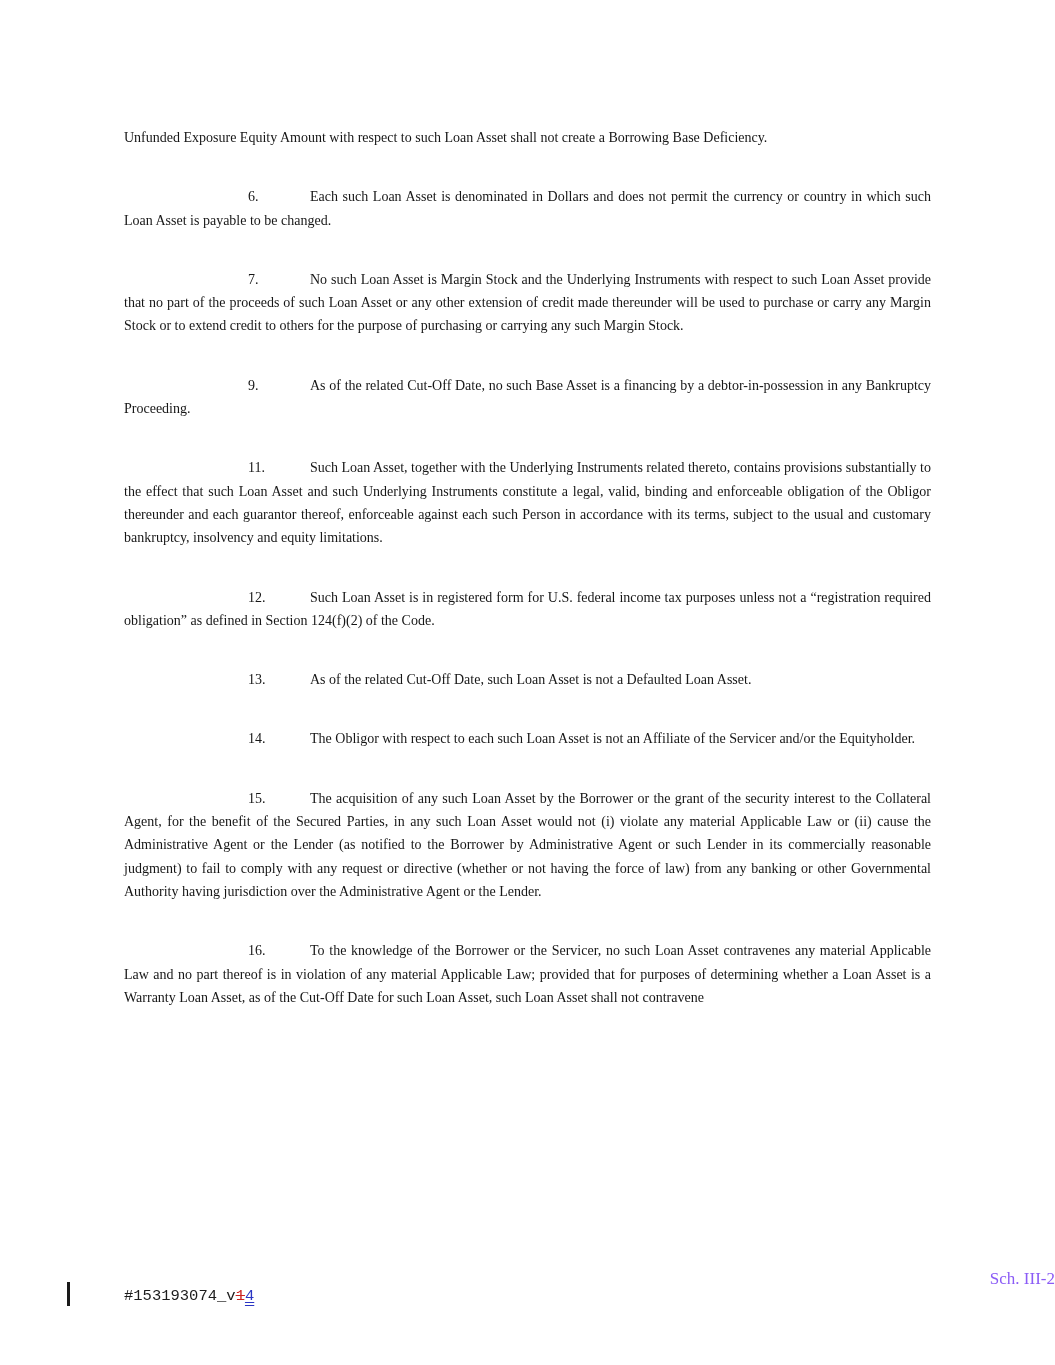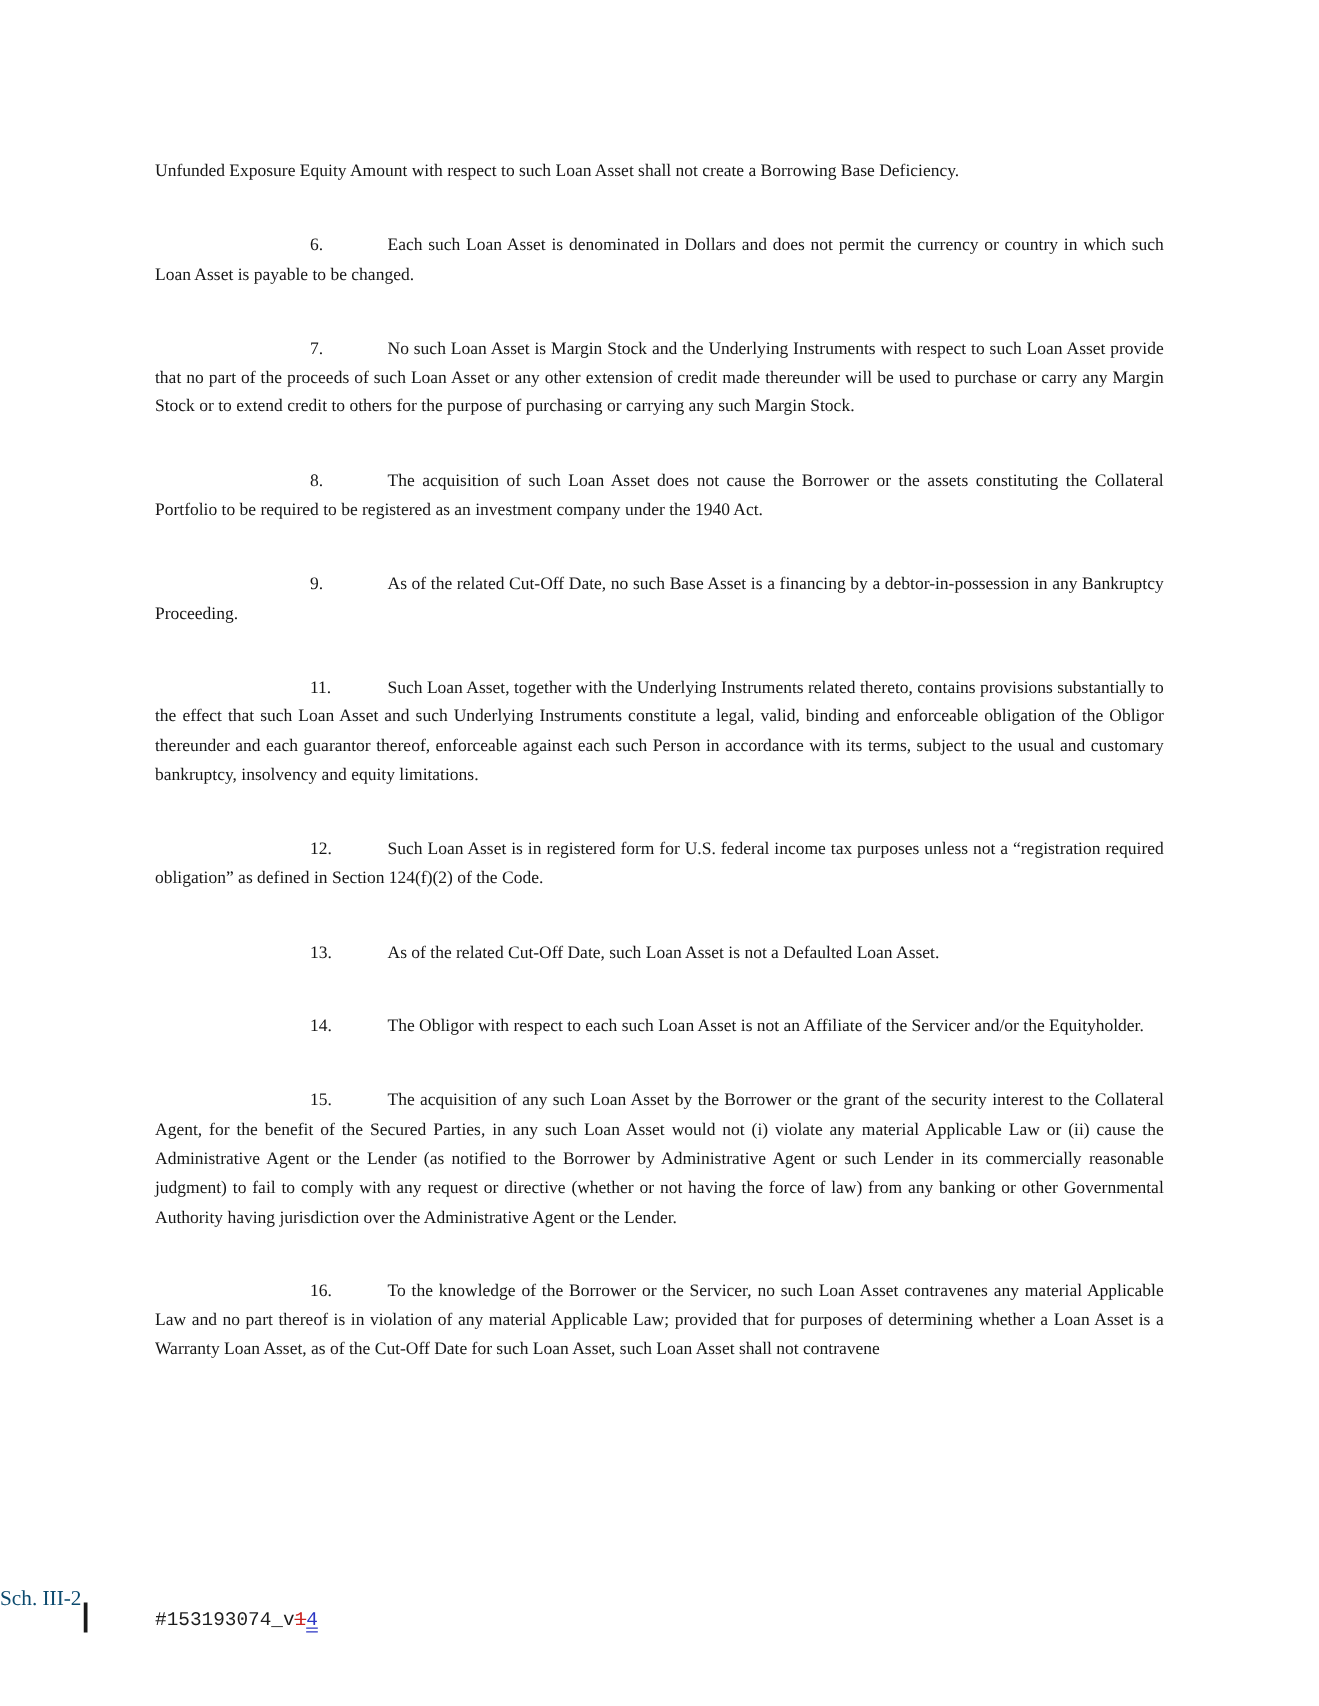--- a/index.html
+++ b/index.html
@@ -38,24 +38,24 @@
     width: 62px;
     text-indent: 0;
   }
   .seg-italic {
   }
   .footer-page-label {
     position: absolute;
     top: 1269px;
     left: 0;
     width: 100%;
-    text-align: left;
+    text-align: right;
     font-size: 17px;
     line-height: 19px;
-    color: #0c4a6e;
+    color: #8b5cf6;
   }
   .footer-doc-id {
     position: absolute;
     top: 1287px;
     left: 124px;
     font-family: Liberation Mono, monospace;
     font-size: 15.5px;
     line-height: 18px;
     color: #1c1c1c;
     white-space: nowrap;
@@ -81,21 +81,20 @@
 </style>
 </head>
 <body>
 
 <div class="page">
 
   <div class="doc-body" id="doc-body">
       <p><span>Unfunded Exposure Equity Amount with respect to such Loan Asset shall not create a Borrowing Base Deficiency.</span></p>
       <p class="numbered"><span class="para-num">6.</span><span>Each such Loan Asset is denominated in Dollars and does not permit the currency or country in which such Loan Asset is payable to be changed.</span></p>
       <p class="numbered"><span class="para-num">7.</span><span>No such Loan Asset is Margin Stock and the Underlying Instruments with respect to such Loan Asset provide that no part of the proceeds of such Loan Asset or any other extension of credit made thereunder will be used to purchase or carry any Margin Stock or to extend credit to others for the purpose of purchasing or carrying any such Margin Stock.</span></p>
-      <p class="numbered"><span class="para-num">8.</span><span>The acquisition of such Loan Asset does not cause the Borrower or the assets constituting the Collateral Portfolio to be required to be registered as an investment company under the 1940 Act.</span></p>
       <p class="numbered"><span class="para-num">9.</span><span>As of the related Cut-Off Date, no such Base Asset is a financing by a debtor-in-possession in any Bankruptcy Proceeding.</span></p>
       <p class="numbered"><span class="para-num">11.</span><span>Such Loan Asset, together with the Underlying Instruments related thereto, contains provisions substantially to the effect that such Loan Asset and such Underlying Instruments constitute a legal, valid, binding and enforceable obligation of the Obligor thereunder and each guarantor thereof, enforceable against each such Person in accordance with its terms, subject to the usual and customary bankruptcy, insolvency and equity limitations.</span></p>
       <p class="numbered"><span class="para-num">12.</span><span>Such Loan Asset is in registered form for U.S. federal income tax purposes unless not a “registration required obligation” as defined in Section 124(f)(2) of the Code.</span></p>
       <p class="numbered"><span class="para-num">13.</span><span>As of the related Cut-Off Date, such Loan Asset is not a Defaulted Loan Asset.</span></p>
       <p class="numbered"><span class="para-num">14.</span><span>The Obligor with respect to each such Loan Asset is not an Affiliate of the Servicer and/or the Equityholder.</span></p>
       <p class="numbered"><span class="para-num">15.</span><span>The acquisition of any such Loan Asset by the Borrower or the grant of the security interest to the Collateral Agent, for the benefit of the Secured Parties, in any such Loan Asset would not (i) violate any material Applicable Law or (ii) cause the Administrative Agent or the Lender (as notified to the Borrower by Administrative Agent or such Lender in its commercially reasonable judgment) to fail to comply with any request or directive (whether or not having the force of law) from any banking or other Governmental Authority having jurisdiction over the Administrative Agent or the Lender.</span></p>
       <p class="numbered"><span class="para-num">16.</span><span>To the knowledge of the Borrower or the Servicer, no such Loan Asset contravenes any material Applicable Law and no part thereof is in violation of any material Applicable Law; </span><span class="seg-italic">provided</span><span> that for purposes of determining whether a Loan Asset is a Warranty Loan Asset, as of the Cut-Off Date for such Loan Asset, such Loan Asset shall not contravene</span></p>
     </div>
 
   <div class="footer-page-label">Sch. III-2</div>

